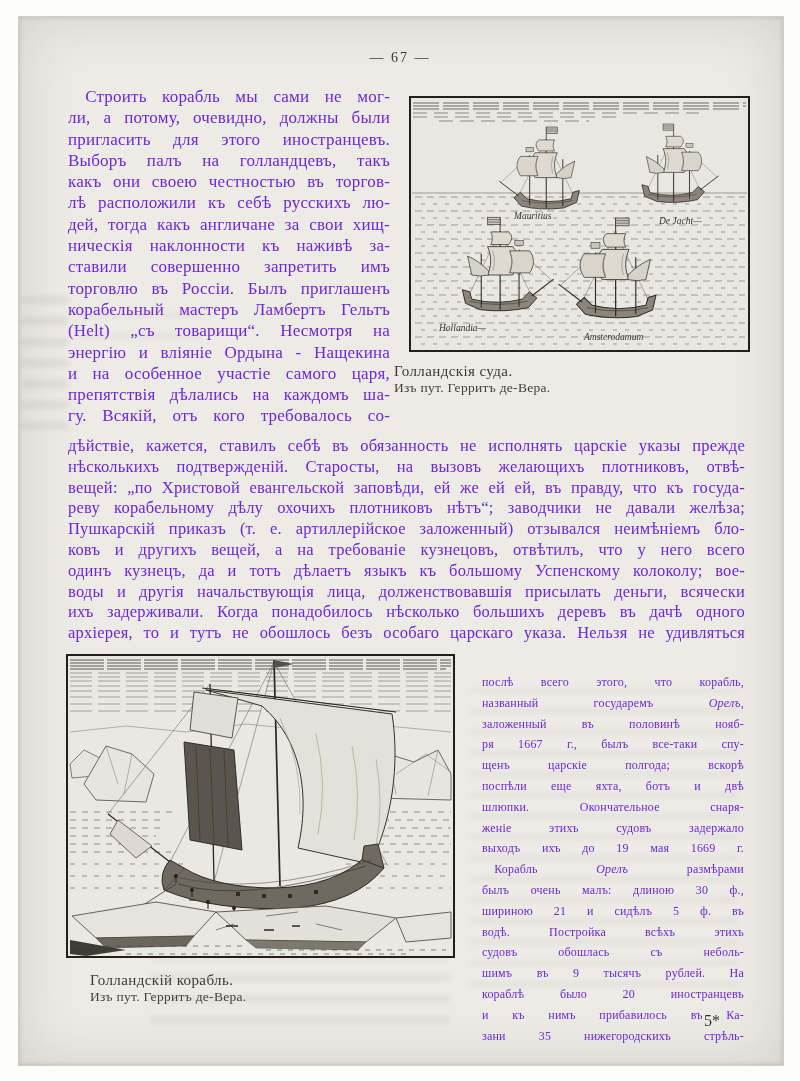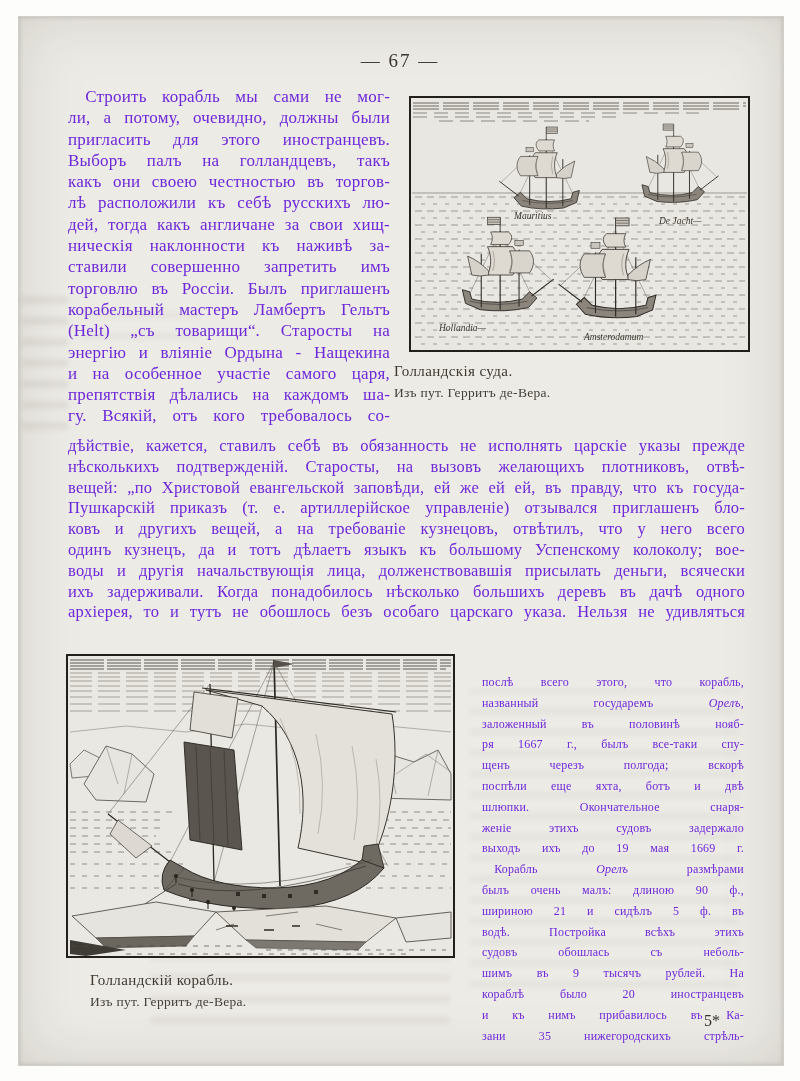--- a/index.html
+++ b/index.html
@@ -10,21 +10,21 @@
   }
   .scan{position:relative;width:800px;height:1081px;}
   .sheet{
     position:absolute;left:18px;top:16px;width:764px;height:1048px;
     background:#edebe6;
     border:1px solid #d2cfc8;
     box-shadow:inset 0 0 60px rgba(125,118,105,.22), inset 0 0 5px rgba(110,104,96,.30);
   }
   .pageno{
     position:absolute;left:0;top:50px;width:800px;text-align:center;
-    font-size:19px;letter-spacing:2px;color:#3b3730;
+    font-size:14px;letter-spacing:2px;color:#3b3730;
   }
   .textblock{position:absolute;color:#6d28d9;}
   .leftcol{left:68px;top:86px;width:322px;font-size:17px;}
   .leftcol .tline{line-height:21.3px;}
   .fullw{left:68px;top:436px;width:677px;font-size:16.5px;}
   .fullw .tline{line-height:20.8px;}
   .rightcol{left:482px;top:672px;width:262px;font-size:12px;}
   .rightcol .tline{line-height:20.8px;}
   .tline{
     text-align:justify;text-align-last:justify;
@@ -32,21 +32,21 @@
   }
   .tline .em{font-style:italic;}
   .figure{position:absolute;}
   .fig-top{left:394px;top:96px;width:341px;height:256px;padding-left:15px;}
   .fig-bottom{left:66px;top:654px;width:389px;height:304px;}
   .figure svg{display:block;width:100%;height:100%;}
   .caption{position:absolute;text-align:left;color:#3d3931;}
   .cap-top{left:394px;top:363px;width:341px;}
   .cap-bottom{left:90px;top:972px;width:389px;}
   .cap1{font-size:15px;letter-spacing:.4px;}
-  .cap2{font-size:13.5px;margin-top:5px;letter-spacing:.3px;color:#45413a;}
+  .cap2{font-size:13.5px;letter-spacing:.3px;color:#45413a;}
   .sig{
     position:absolute;left:630px;top:1012px;width:90px;text-align:right;
     font-size:16px;color:#35312a;
   }
   .shiplabel{font-style:italic;font-size:9.5px;fill:#3c382f;font-family:"Liberation Serif", serif;}
   .ghost{
     position:absolute;pointer-events:none;
     background:repeating-linear-gradient(0deg,
       rgba(112,102,88,.09) 0px, rgba(112,102,88,.09) 8px,
       rgba(112,102,88,0) 8px, rgba(112,102,88,0) 21px);
@@ -75,21 +75,21 @@
       <div class="tline"><span>ли, а потому, очевидно, должны были</span></div>
       <div class="tline"><span>пригласить для этого иностранцевъ.</span></div>
       <div class="tline"><span>Выборъ палъ на голландцевъ, такъ</span></div>
       <div class="tline"><span>какъ они своею честностью въ торгов-</span></div>
       <div class="tline"><span>лѣ расположили къ себѣ русскихъ лю-</span></div>
       <div class="tline"><span>дей, тогда какъ англичане за свои хищ-</span></div>
       <div class="tline"><span>ническія наклонности къ наживѣ за-</span></div>
       <div class="tline"><span>ставили совершенно запретить имъ</span></div>
       <div class="tline"><span>торговлю въ Россіи. Былъ приглашенъ</span></div>
       <div class="tline"><span>корабельный мастеръ Ламбертъ Гельтъ</span></div>
-      <div class="tline"><span>(Helt) „съ товарищи“. Старосты на</span></div>
+      <div class="tline"><span>(Helt) „съ товарищи“. Несмотря на</span></div>
       <div class="tline"><span>энергію и вліяніе Ордына - Нащекина</span></div>
       <div class="tline"><span>и на особенное участіе самого царя,</span></div>
       <div class="tline"><span>препятствія дѣлались на каждомъ ша-</span></div>
       <div class="tline"><span>гу. Всякій, отъ кого требовалось со-</span></div>
     </div>
 
   <div class="figure fig-top">
     <svg viewBox="0 0 341 256">
       <rect x="1" y="1" width="339" height="254" fill="#e9e7e2" stroke="#23201b" stroke-width="2"></rect>
 
@@ -137,21 +137,22 @@
   </div>
   <div class="caption cap-top">
     <div class="cap1">Голландскія суда.</div>
     <div class="cap2">Изъ пут. Герритъ де-Вера.</div>
   </div>
 
   <div class="textblock fullw">
       <div class="tline"><span>дѣйствіе, кажется, ставилъ себѣ въ обязанность не исполнять царскіе указы прежде</span></div>
       <div class="tline"><span>нѣсколькихъ подтвержденій.  Старосты, на вызовъ желающихъ плотниковъ, отвѣ-</span></div>
       <div class="tline"><span>вещей: „по Христовой евангельской заповѣди, ей же ей ей, въ правду, что къ госуда-</span></div>
-      <div class="tline"><span>Пушкарскій приказъ (т. е. артиллерійское управленіе) отзывался приглашенъ бло-</span></div>
+      <div class="tline"><span>реву корабельному дѣлу охочихъ плотниковъ нѣтъ“; заводчики не давали желѣза;</span></div>
+      <div class="tline"><span>Пушкарскій приказъ (т. е. артиллерійское заложенный) отзывался неимѣніемъ бло-</span></div>
       <div class="tline"><span>ковъ и другихъ вещей, а на требованіе кузнецовъ, отвѣтилъ, что у него всего</span></div>
       <div class="tline"><span>одинъ кузнецъ, да и тотъ дѣлаетъ языкъ къ большому Успенскому колоколу; вое-</span></div>
       <div class="tline"><span>воды и другія начальствующія лица, долженствовавшія присылать деньги, всячески</span></div>
       <div class="tline"><span>ихъ задерживали. Когда понадобилось нѣсколько большихъ деревъ въ дачѣ одного</span></div>
       <div class="tline"><span>архіерея, то и тутъ не обошлось безъ особаго царскаго указа. Нельзя не удивляться</span></div>
     </div>
 
   <div class="figure fig-bottom">
     <svg viewBox="0 0 389 304">
       <rect x="1" y="1" width="387" height="302" fill="#eae8e3" stroke="#23201b" stroke-width="2"></rect>
@@ -242,27 +243,27 @@
   <div class="caption cap-bottom">
     <div class="cap1">Голландскій корабль.</div>
     <div class="cap2">Изъ пут. Герритъ де-Вера.</div>
   </div>
 
   <div class="textblock rightcol">
       <div class="tline"><span>послѣ всего этого, что корабль,</span></div>
       <div class="tline"><span>названный  государемъ  </span><span class="em">Орелъ</span><span>,</span></div>
       <div class="tline"><span>заложенный въ половинѣ нояб-</span></div>
       <div class="tline"><span>ря 1667 г., былъ все-таки спу-</span></div>
-      <div class="tline"><span>щенъ черезъ полгода; вскорѣ</span></div>
+      <div class="tline"><span>щенъ царскіе полгода; вскорѣ</span></div>
       <div class="tline"><span>поспѣли еще яхта, ботъ и двѣ</span></div>
       <div class="tline"><span>шлюпки. Окончательное снаря-</span></div>
       <div class="tline"><span>женіе этихъ судовъ задержало</span></div>
       <div class="tline"><span>выходъ ихъ до 19 мая 1669 г.</span></div>
       <div class="tline"><span> Корабль  </span><span class="em">Орелъ</span><span>  размѣрами</span></div>
-      <div class="tline"><span>былъ очень малъ: длиною 90 ф.,</span></div>
+      <div class="tline"><span>былъ очень малъ: длиною 30 ф.,</span></div>
       <div class="tline"><span>шириною 21 и сидѣлъ 5 ф. въ</span></div>
       <div class="tline"><span>водѣ. Постройка всѣхъ этихъ</span></div>
       <div class="tline"><span>судовъ обошлась съ неболь-</span></div>
       <div class="tline"><span>шимъ въ 9 тысячъ рублей. На</span></div>
       <div class="tline"><span>кораблѣ было 20 иностранцевъ</span></div>
       <div class="tline"><span>и къ нимъ прибавилось въ Ка-</span></div>
       <div class="tline"><span>зани 35 нижегородскихъ стрѣль-</span></div>
     </div>
 
   <div class="sig">5*</div>

